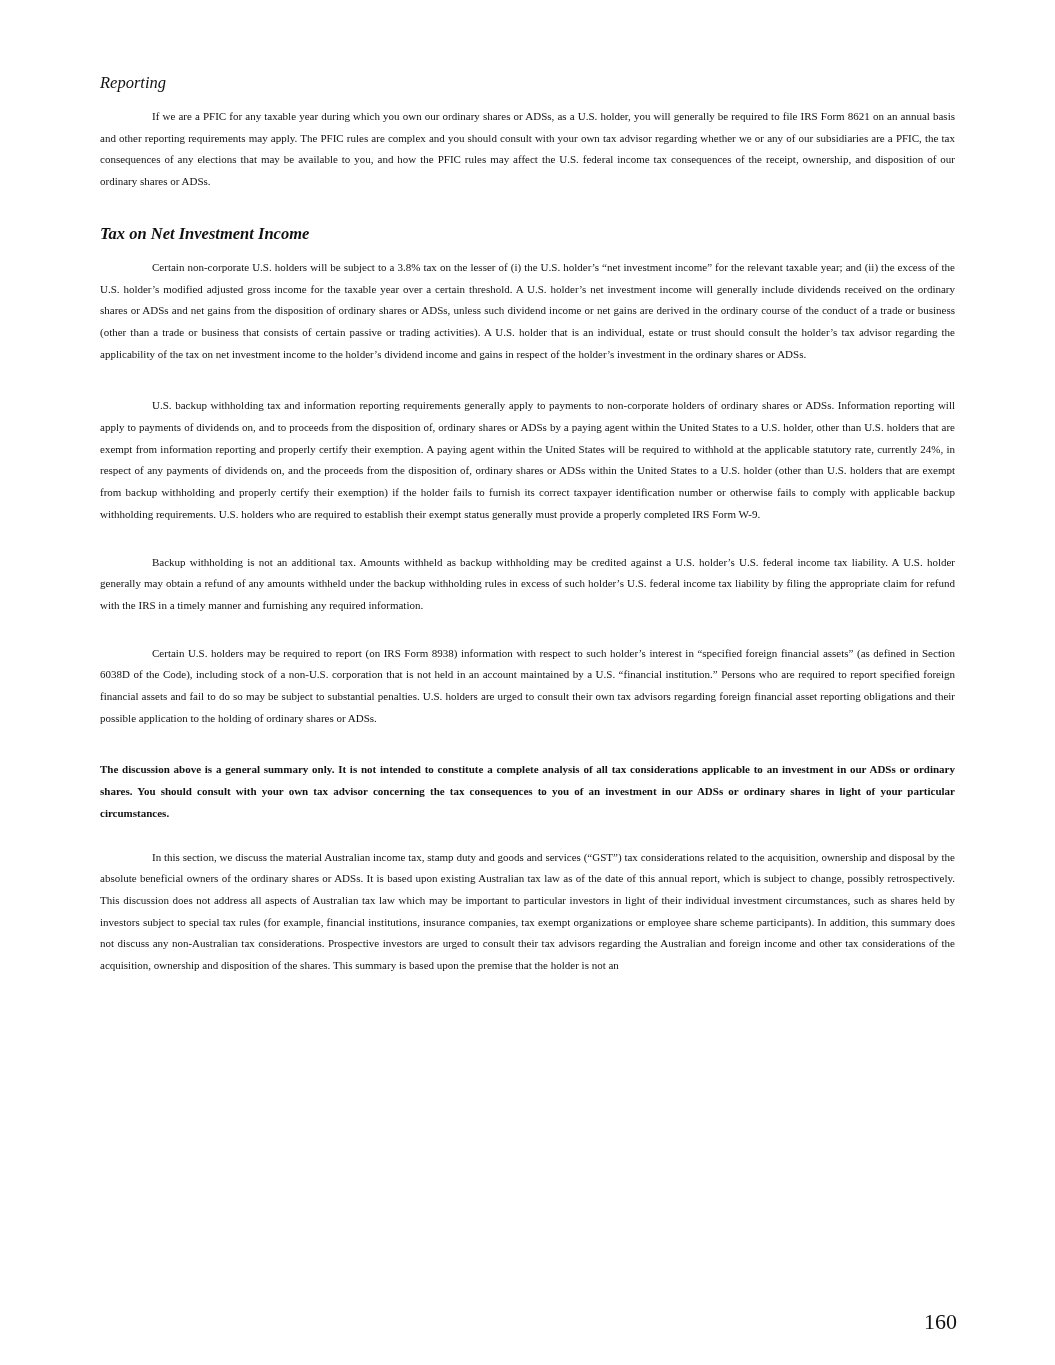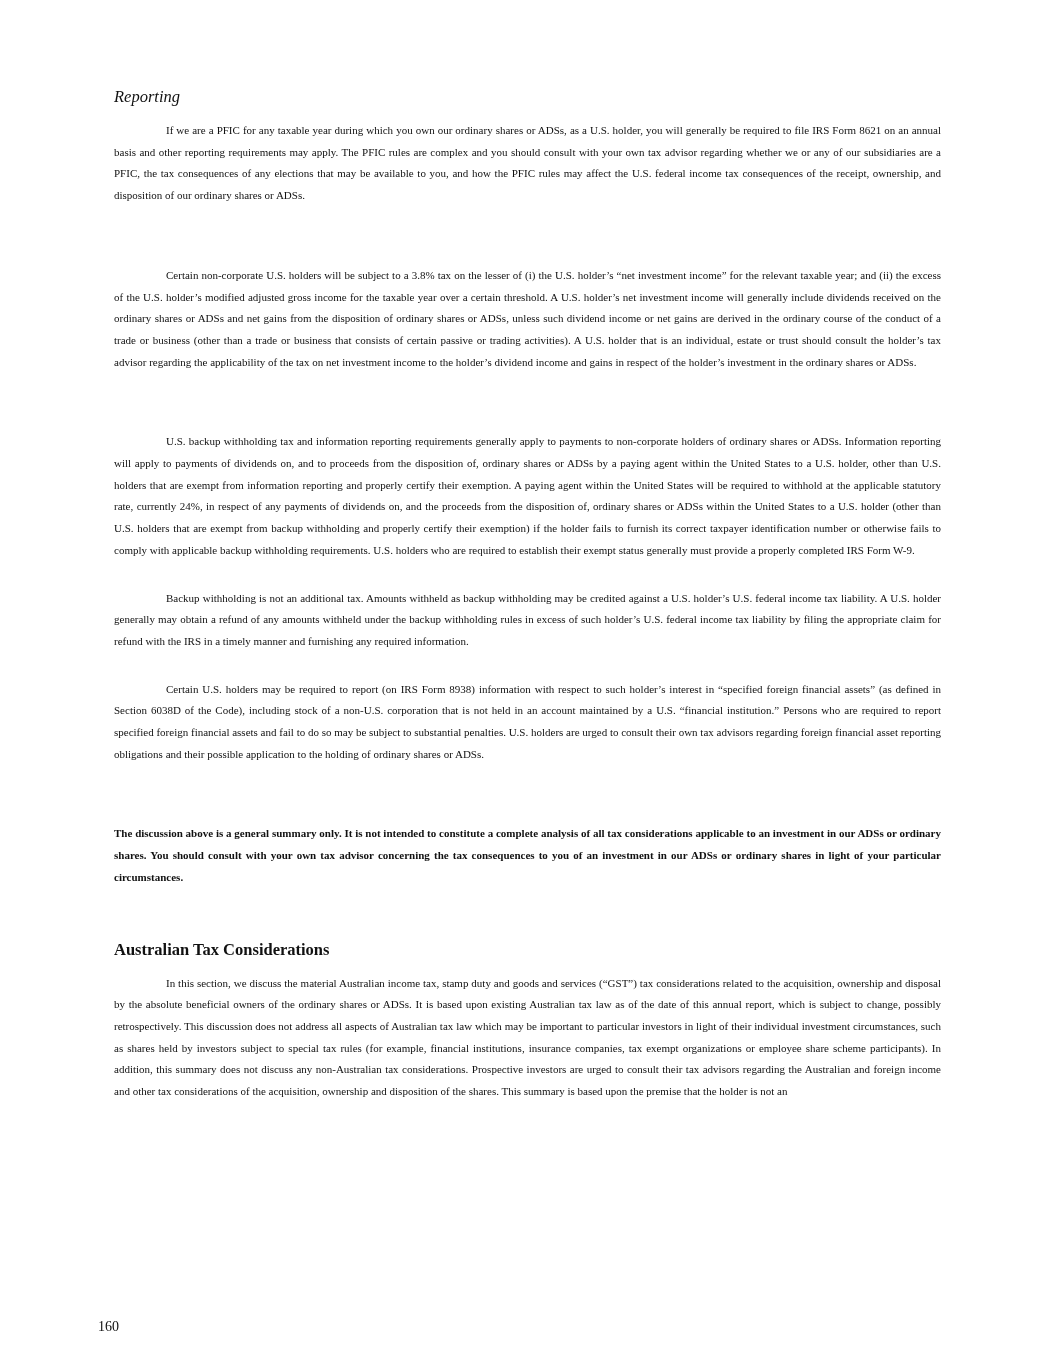--- a/index.html
+++ b/index.html
@@ -46,53 +46,53 @@
     margin: 0 0 26px 0;
   }
   p.body.indent {
     text-indent: 52px;
   }
   p.body.emphasis {
     font-weight: bold;
     margin-bottom: 18px;
   }
   .section {
-    margin: 16px;
+    margin: 2px;
   }
   .page-number {
     margin-top: auto;
-    text-align: left;
-    font-size: 14px;
+    text-align: right;
+    font-size: 22px;
     padding-top: 18px;
   }
 </style>
 </head>
 <body>
 
 <div class="page">
 
   <section class="section">
     <h3 class="heading italic">Reporting</h3>
     <p class="body indent">If we are a PFIC for any taxable year during which you own our ordinary shares or ADSs, as a U.S. holder, you will generally be required to file IRS Form 8621 on an annual basis and other reporting requirements may apply. The PFIC rules are complex and you should consult with your own tax advisor regarding whether we or any of our subsidiaries are a PFIC, the tax consequences of any elections that may be available to you, and how the PFIC rules may affect the U.S. federal income tax consequences of the receipt, ownership, and disposition of our ordinary shares or ADSs.</p>
   </section>
 
   <section class="section">
+    <h3 class="heading bold-italic">Tax on Net Investment Income</h3>
     <p class="body indent">Certain non-corporate U.S. holders will be subject to a 3.8% tax on the lesser of (i) the U.S. holder’s “net investment income” for the relevant taxable year; and (ii) the excess of the U.S. holder’s modified adjusted gross income for the taxable year over a certain threshold. A U.S. holder’s net investment income will generally include dividends received on the ordinary shares or ADSs and net gains from the disposition of ordinary shares or ADSs, unless such dividend income or net gains are derived in the ordinary course of the conduct of a trade or business (other than a trade or business that consists of certain passive or trading activities). A U.S. holder that is an individual, estate or trust should consult the holder’s tax advisor regarding the applicability of the tax on net investment income to the holder’s dividend income and gains in respect of the holder’s investment in the ordinary shares or ADSs.</p>
   </section>
 
   <section class="section">
     <p class="body indent">U.S. backup withholding tax and information reporting requirements generally apply to payments to non-corporate holders of ordinary shares or ADSs. Information reporting will apply to payments of dividends on, and to proceeds from the disposition of, ordinary shares or ADSs by a paying agent within the United States to a U.S. holder, other than U.S. holders that are exempt from information reporting and properly certify their exemption. A paying agent within the United States will be required to withhold at the applicable statutory rate, currently 24%, in respect of any payments of dividends on, and the proceeds from the disposition of, ordinary shares or ADSs within the United States to a U.S. holder (other than U.S. holders that are exempt from backup withholding and properly certify their exemption) if the holder fails to furnish its correct taxpayer identification number or otherwise fails to comply with applicable backup withholding requirements. U.S. holders who are required to establish their exempt status generally must provide a properly completed IRS Form W-9.</p>
     <p class="body indent">Backup withholding is not an additional tax. Amounts withheld as backup withholding may be credited against a U.S. holder’s U.S. federal income tax liability. A U.S. holder generally may obtain a refund of any amounts withheld under the backup withholding rules in excess of such holder’s U.S. federal income tax liability by filing the appropriate claim for refund with the IRS in a timely manner and furnishing any required information.</p>
     <p class="body indent">Certain U.S. holders may be required to report (on IRS Form 8938) information with respect to such holder’s interest in “specified foreign financial assets” (as defined in Section 6038D of the Code), including stock of a non-U.S. corporation that is not held in an account maintained by a U.S. “financial institution.” Persons who are required to report specified foreign financial assets and fail to do so may be subject to substantial penalties. U.S. holders are urged to consult their own tax advisors regarding foreign financial asset reporting obligations and their possible application to the holding of ordinary shares or ADSs.</p>
   </section>
 
   <section class="section">
     <p class="body emphasis">The discussion above is a general summary only. It is not intended to constitute a complete analysis of all tax considerations applicable to an investment in our ADSs or ordinary shares. You should consult with your own tax advisor concerning the tax consequences to you of an investment in our ADSs or ordinary shares in light of your particular circumstances.</p>
   </section>
 
   <section class="section">
-    <h3 class="heading bold">Australian Tax Considerations</h3>
     <p class="body indent">In this section, we discuss the material Australian income tax, stamp duty and goods and services (“GST”) tax considerations related to the acquisition, ownership and disposal by the absolute beneficial owners of the ordinary shares or ADSs. It is based upon existing Australian tax law as of the date of this annual report, which is subject to change, possibly retrospectively. This discussion does not address all aspects of Australian tax law which may be important to particular investors in light of their individual investment circumstances, such as shares held by investors subject to special tax rules (for example, financial institutions, insurance companies, tax exempt organizations or employee share scheme participants). In addition, this summary does not discuss any non-Australian tax considerations. Prospective investors are urged to consult their tax advisors regarding the Australian and foreign income and other tax considerations of the acquisition, ownership and disposition of the shares. This summary is based upon the premise that the holder is not an</p>
   </section>
 
   <div class="page-number">160</div>
 
 </div>
 
 </body></html>

